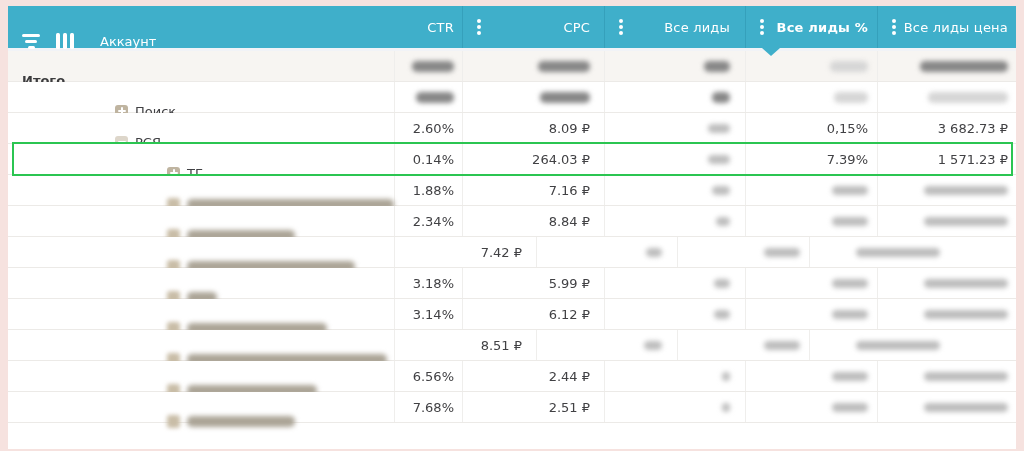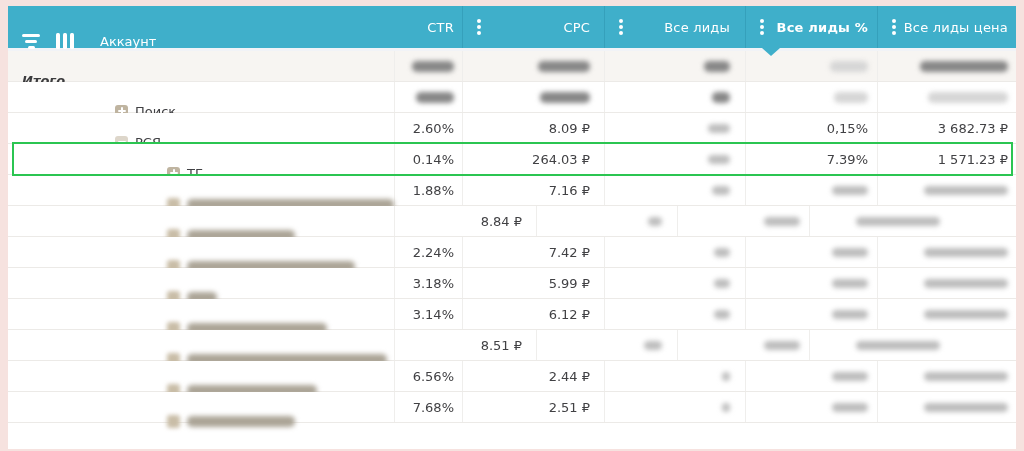--- a/index.html
+++ b/index.html
@@ -121,21 +121,21 @@
         <div class="hcell w-price">
           <span class="vdots"></span>
           <span class="hlabel right pr-price">Все лиды цена</span>
         </div>
       </div>
     <div class="notch" id="sortnotch" style="left: 754px;"></div>
   </div>
   <div class="gapline"></div>
   <div id="tbody">
       <div class="row total">
-        <div class="cell w-name namecell" style="padding-left: 14px; font-style: italic;">
+        <div class="cell w-name namecell" style="padding-left: 14px;">
           <span>Итого</span>
         </div>
         <div class="cell num w-ctr pr-ctr">
           <span class="blob sh-dark tall" style="width: 42px;"></span>
         </div>
         <div class="cell num w-cpc pr-cpc">
           <span class="blob sh-dark tall" style="width: 52px;"></span>
         </div>
         <div class="cell num w-leads pr-leads">
           <span class="blob sh-dark tall" style="width: 26px;"></span>
@@ -230,40 +230,40 @@
         </div>
         <div class="cell num w-price pr-price">
           <span class="blob sh-light" style="width: 84px;"></span>
         </div>
       </div>
       <div class="row">
         <div class="cell w-name namecell" style="padding-left: 159px;">
           <span class="toggle blurred"></span>
           <span class="blob sh-name tall" style="width: 108px;"></span>
         </div>
+        <div class="cell num w-ctr pr-ctr">
+          <span>2.34%</span>
+        </div>
         <div class="cell num w-cpc pr-cpc">
           <span>8.84 ₽</span>
         </div>
         <div class="cell num w-leads pr-leads">
           <span class="blob sh-light" style="width: 14px;"></span>
         </div>
         <div class="cell num w-pct pr-pct">
           <span class="blob sh-light" style="width: 36px;"></span>
         </div>
         <div class="cell num w-price pr-price">
           <span class="blob sh-light" style="width: 84px;"></span>
         </div>
       </div>
       <div class="row">
         <div class="cell w-name namecell" style="padding-left: 159px;">
           <span class="toggle blurred"></span>
           <span class="blob sh-name tall" style="width: 168px;"></span>
-        </div>
-        <div class="cell num w-ctr pr-ctr">
-          <span>2.24%</span>
         </div>
         <div class="cell num w-cpc pr-cpc">
           <span>7.42 ₽</span>
         </div>
         <div class="cell num w-leads pr-leads">
           <span class="blob sh-light" style="width: 16px;"></span>
         </div>
         <div class="cell num w-pct pr-pct">
           <span class="blob sh-light" style="width: 36px;"></span>
         </div>

